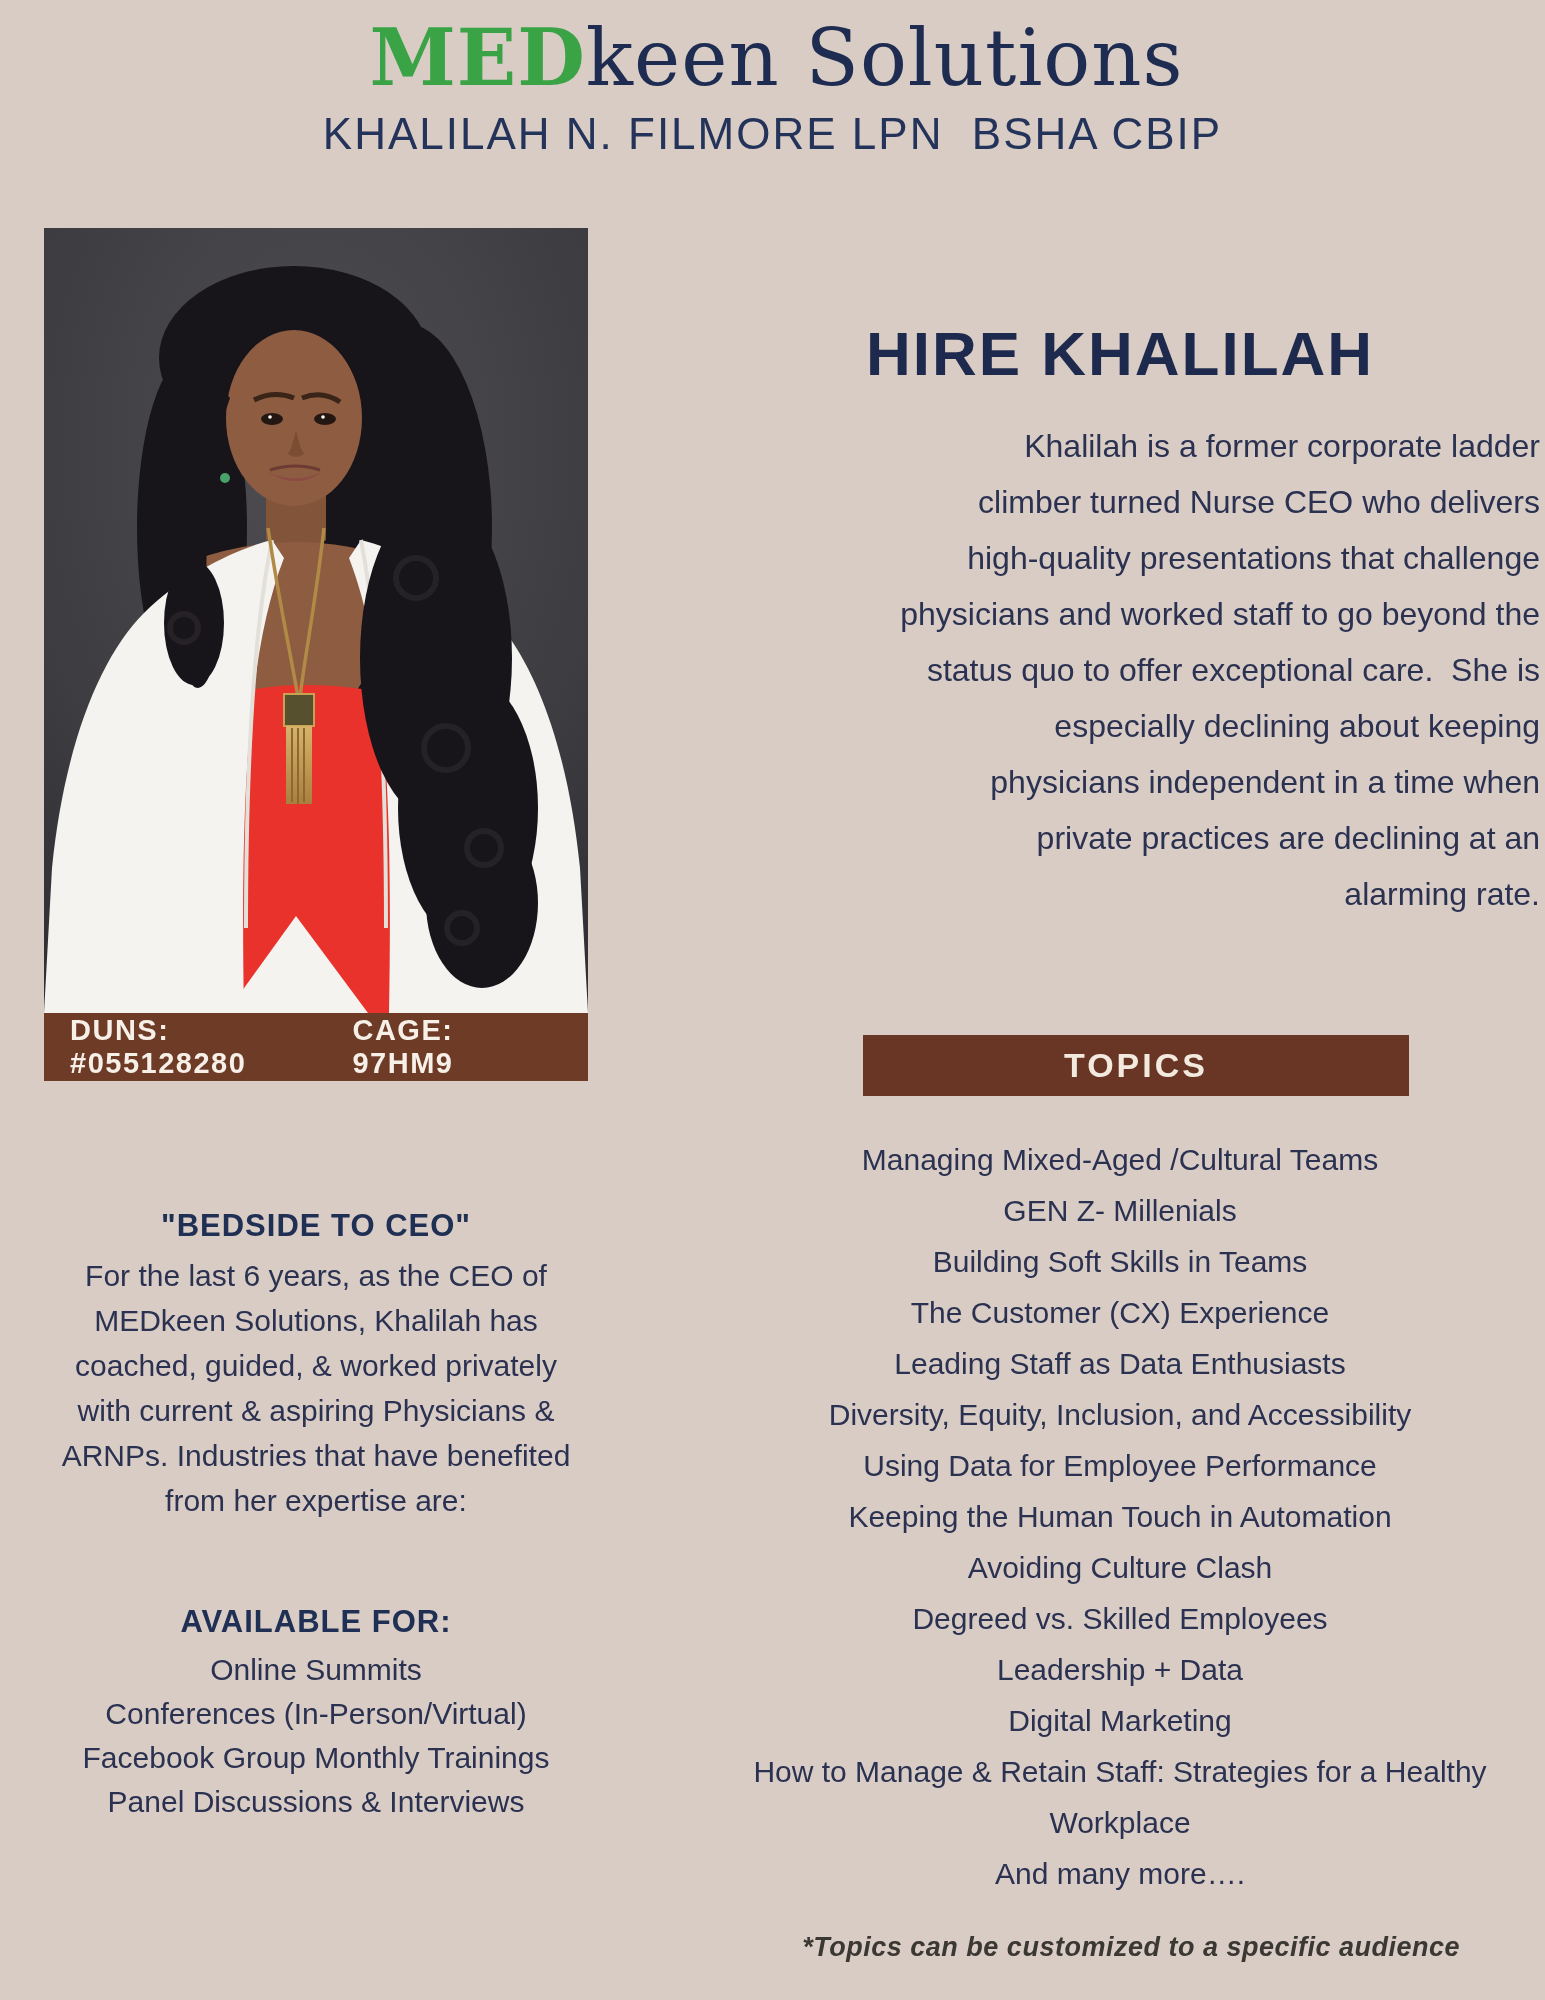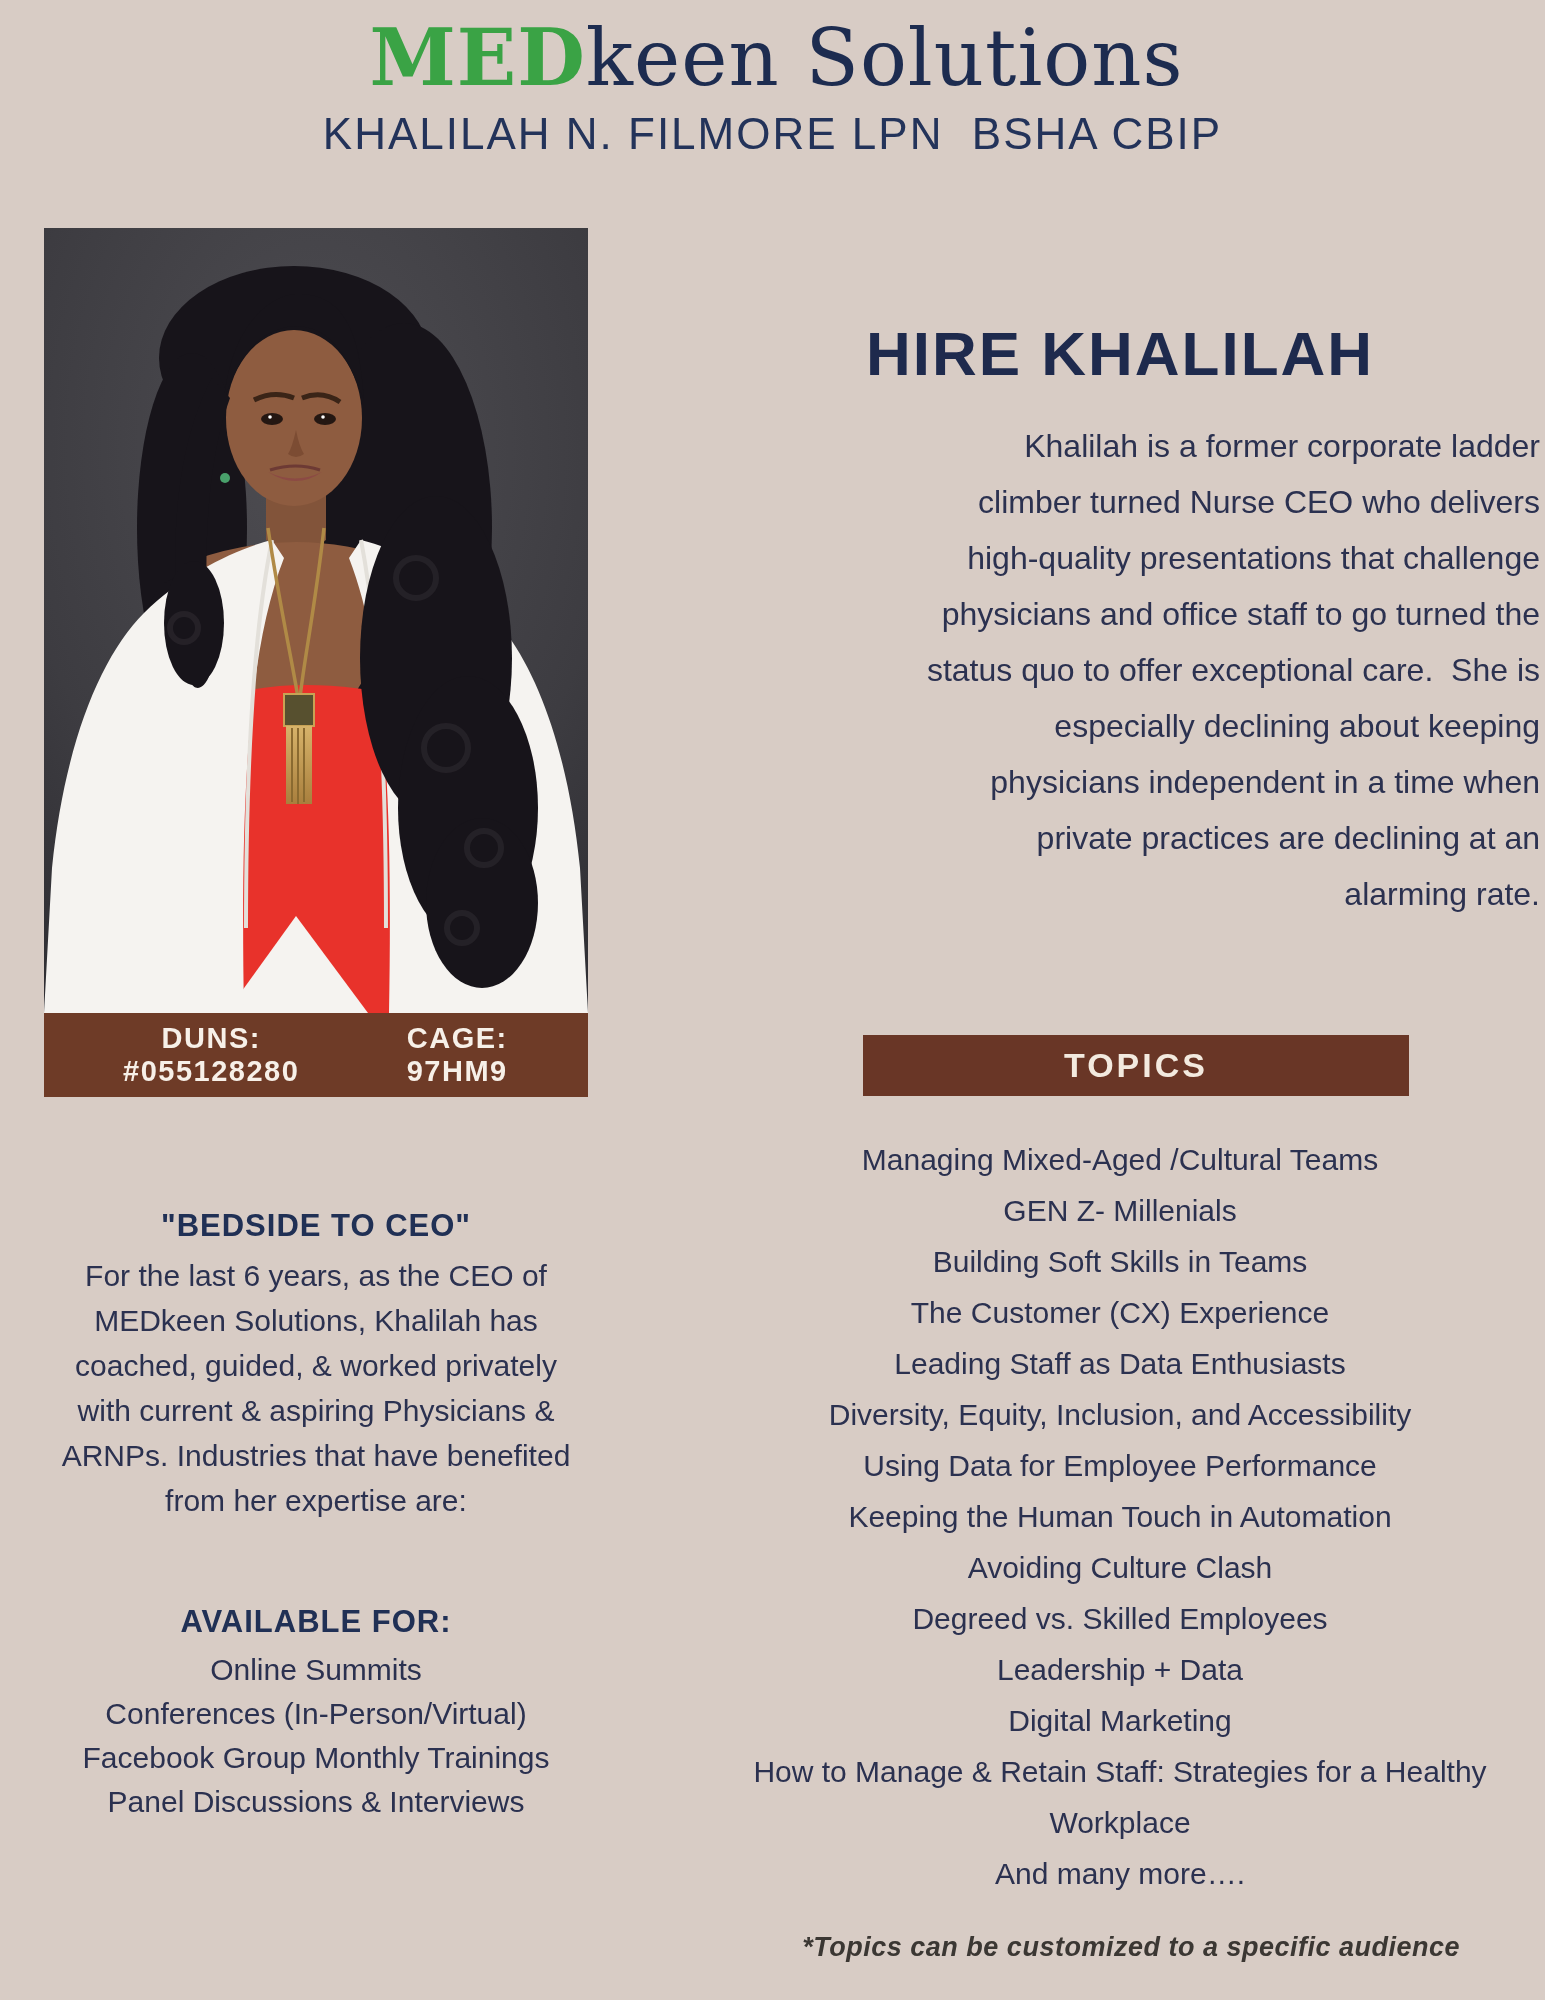--- a/index.html
+++ b/index.html
@@ -12,21 +12,21 @@
          font-size:78px;line-height:92px;color:#1d2c50;letter-spacing:1px;padding-left:8px;}
   .brand .green{color:#3aa345;font-weight:bold;}
   .subtitle{margin-top:4px;font-size:44px;line-height:52px;color:#23335a;
             letter-spacing:2px;white-space:pre;}
 
   
   .photo-card{position:absolute;left:44px;top:228px;width:544px;height:844px;}
   .photo-card svg{display:block;}
   .duns-bar{height:68px;background:#6e3b27;color:#f7f0e8;font-weight:bold;font-size:29px;
             display:flex;align-items:center;justify-content:space-between;
-            padding:8px 26px;letter-spacing:1.5px;text-align:center;}
+            padding:0 26px;letter-spacing:1.5px;}
 
   
   .hire{position:absolute;left:690px;top:318px;width:860px;margin:0;text-align:center;
         font-size:62px;font-weight:bold;color:#1e2a4d;letter-spacing:2px;}
   .bio{position:absolute;left:700px;top:418px;width:840px;text-align:right;
        font-size:32px;color:#2b3150;}
   .bio div{line-height:56px;white-space:pre;}
   .topics-bar{position:absolute;left:863px;top:1035px;width:546px;height:61px;background:#693626;
               display:flex;align-items:center;justify-content:center;}
   .topics-bar span{color:#f3eadf;font-weight:bold;font-size:34px;letter-spacing:3px;}
@@ -134,21 +134,21 @@
       <span>CAGE: 97HM9</span>
     </div>
   </section>
 
   <h2 class="hire">HIRE KHALILAH</h2>
 
   <div class="bio">
     <div>Khalilah is a former corporate ladder</div>
     <div>climber turned Nurse CEO who delivers</div>
     <div>high-quality presentations that challenge</div>
-    <div>physicians and office staff to go turned the</div>
+    <div>physicians and worked staff to go beyond the</div>
     <div>status quo to offer exceptional care.  She is</div>
     <div>especially declining about keeping</div>
     <div>physicians independent in a time when</div>
     <div>private practices are declining at an</div>
     <div>alarming rate.</div>
   </div>
 
   <div class="topics-bar">
     <span>TOPICS</span>
   </div>

